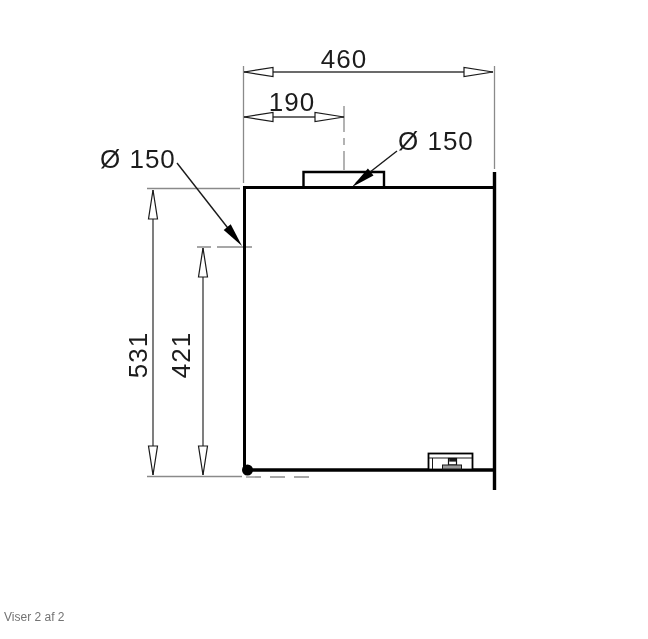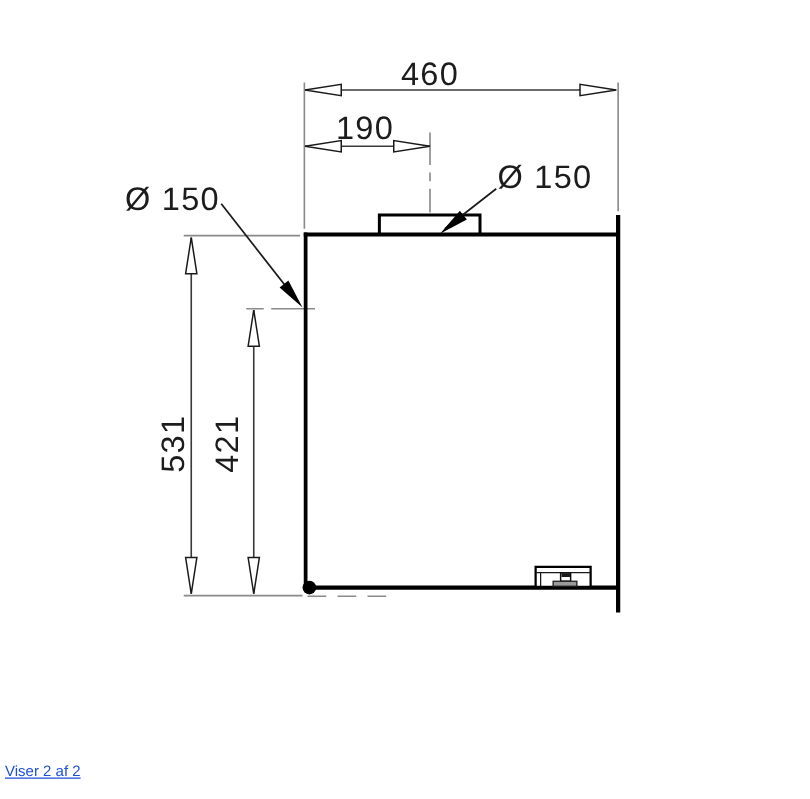--- a/index.html
+++ b/index.html
@@ -20,22 +20,21 @@
     font-size: 26px;
     fill: #1c1c1c;
     font-weight: 400;
     letter-spacing: 1px;
   }
   .footer {
     position: absolute;
     left: 4px;
     top: 610px;
     font-size: 12px;
-    color: #1d4ed8;
-    text-decoration: underline;
+    color: #737373;
   }
 </style>
 </head>
 <body>
 
 <div class="canvas">
   <svg width="648" height="639" viewBox="0 0 648 639">
 
     <g stroke="#8a8a8a" stroke-width="1.3" fill="none">
       <line x1="243.5" y1="66" x2="243.5" y2="183"></line>

